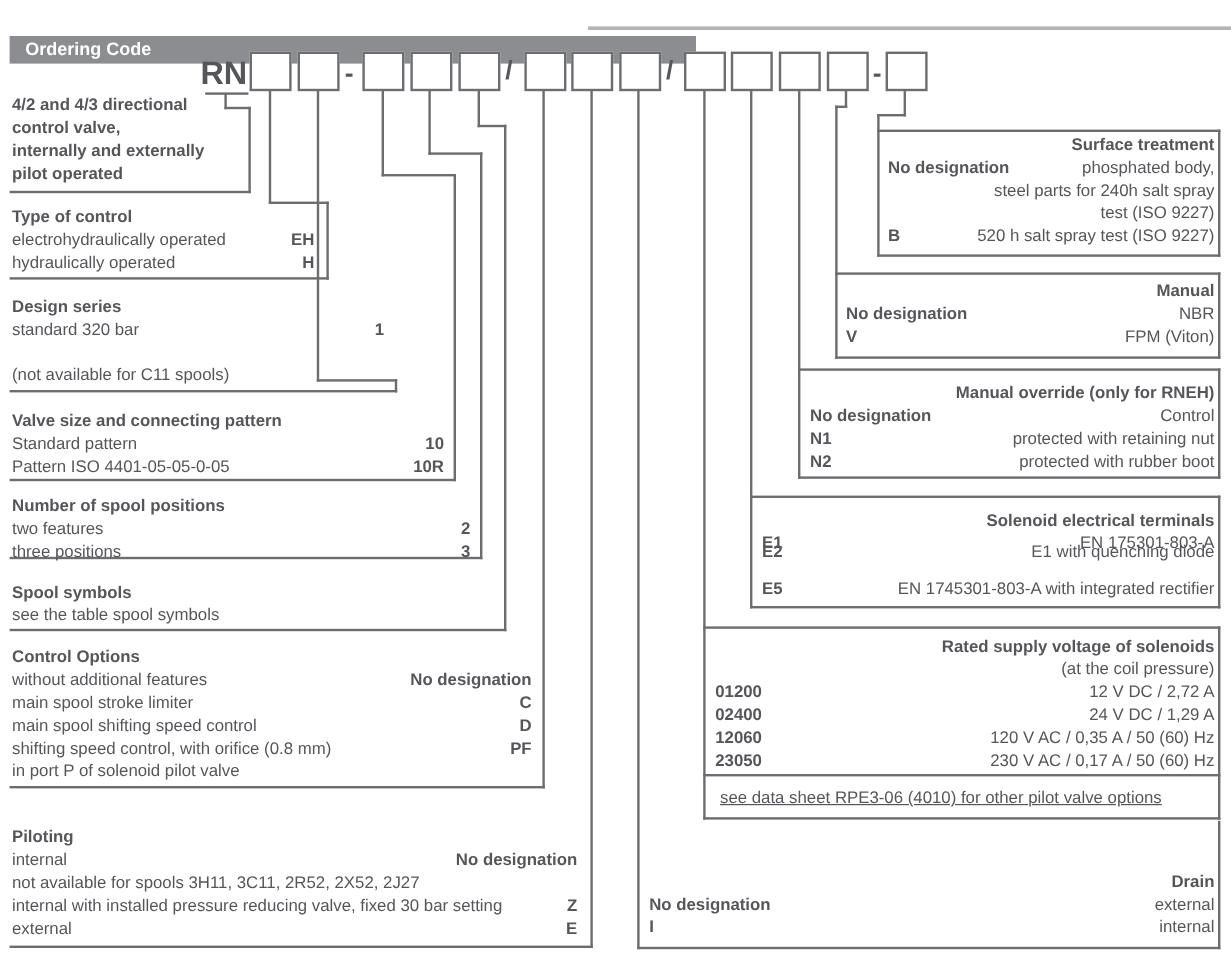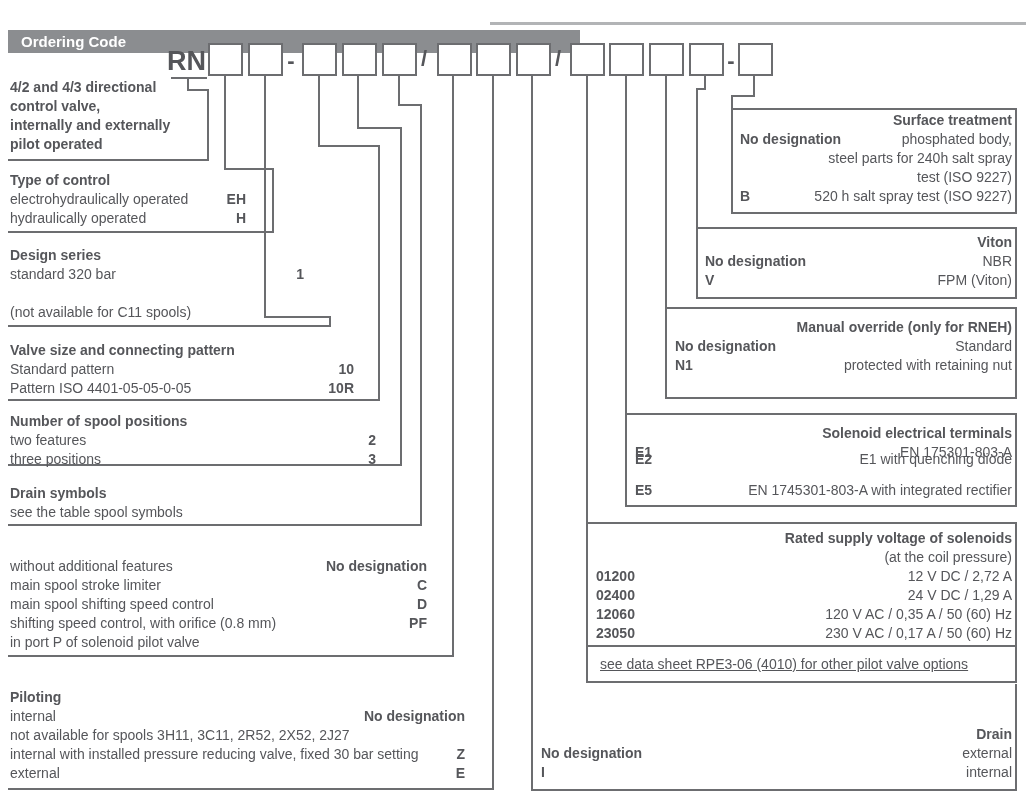--- a/index.html
+++ b/index.html
@@ -11,21 +11,21 @@
   .rn{position:absolute;left:167px;top:46px;font-size:27px;font-weight:bold;color:#55565a;line-height:30px;}
   .cbox{position:absolute;top:43px;width:31px;height:29px;border:2px solid #6c6d70;background:#fff;}
   .sep{position:absolute;top:48px;width:16px;text-align:center;font-weight:bold;font-size:22px;color:#55565a;}
   .ln{position:absolute;background:#6c6d70;}
   .sec{position:absolute;line-height:19px;}
   .title{position:absolute;left:0;top:0;width:100%;font-weight:bold;}
   .title.r{text-align:right;}
   .sub{position:absolute;left:0;width:100%;text-align:right;}
   .row{position:absolute;left:0;width:100%;height:19px;}
   .row .lab{position:absolute;left:0;white-space:nowrap;}
-  .row .cod{position:absolute;right:16px;font-weight:bold;white-space:nowrap;}
+  .row .cod{position:absolute;right:0;font-weight:bold;white-space:nowrap;}
   .row.rr .cod{left:0;right:auto;}
   .row.rr .lab{left:auto;right:0;}
   .note{position:absolute;white-space:nowrap;text-decoration:underline;}
   .tl{position:absolute;left:0;width:100%;font-weight:bold;}
 </style>
 </head>
 <body>
 
 <div class="page">
 
@@ -172,27 +172,28 @@
         <span class="lab">two features</span>
         <span class="cod">2</span>
       </div>
     <div class="row" style="top:38px">
         <span class="lab">three positions</span>
         <span class="cod">3</span>
       </div>
   </div>
 
   <div class="sec" style="left:10px;top:484px;width:300px;height:40px">
-    <div class="title">Drain symbols</div>
+    <div class="title">Spool symbols</div>
     <div class="row" style="top:19px">
         <span class="lab">see the table spool symbols</span>
       </div>
   </div>
 
   <div class="sec" style="left:10px;top:538px;width:433px;height:120px">
+    <div class="title">Control Options</div>
     <div class="row" style="top:19px">
         <span class="lab">without additional features</span>
         <span class="cod">No designation</span>
       </div>
     <div class="row" style="top:38px">
         <span class="lab">main spool stroke limiter</span>
         <span class="cod">C</span>
       </div>
     <div class="row" style="top:57px">
         <span class="lab">main spool shifting speed control</span>
@@ -238,40 +239,44 @@
     <div class="row rr" style="top:57px">
         <span class="lab">test (ISO 9227)</span>
       </div>
     <div class="row rr" style="top:76px">
         <span class="cod">B</span>
         <span class="lab">520 h salt spray test (ISO 9227)</span>
       </div>
   </div>
 
   <div class="sec" style="left:705px;top:233px;width:307px;height:60px">
-    <div class="title r">Viton</div>
+    <div class="title r">Manual</div>
     <div class="row rr" style="top:19px">
         <span class="cod">No designation</span>
         <span class="lab">NBR</span>
       </div>
     <div class="row rr" style="top:38px">
         <span class="cod">V</span>
         <span class="lab">FPM (Viton)</span>
       </div>
   </div>
 
   <div class="sec" style="left:675px;top:318px;width:337px;height:80px">
     <div class="title r">Manual override (only for RNEH)</div>
     <div class="row rr" style="top:19px">
         <span class="cod">No designation</span>
-        <span class="lab">Standard</span>
+        <span class="lab">Control</span>
       </div>
     <div class="row rr" style="top:38px">
         <span class="cod">N1</span>
         <span class="lab">protected with retaining nut</span>
+      </div>
+    <div class="row rr" style="top:57px">
+        <span class="cod">N2</span>
+        <span class="lab">protected with rubber boot</span>
       </div>
   </div>
 
   <div class="sec" style="left:635px;top:424px;width:377px;height:80px">
     <div class="title r">Solenoid electrical terminals</div>
     <div class="row rr" style="top:19px">
         <span class="cod">E1</span>
         <span class="lab">EN 175301-803-A</span>
       </div>
     <div class="row rr" style="top:26px">

